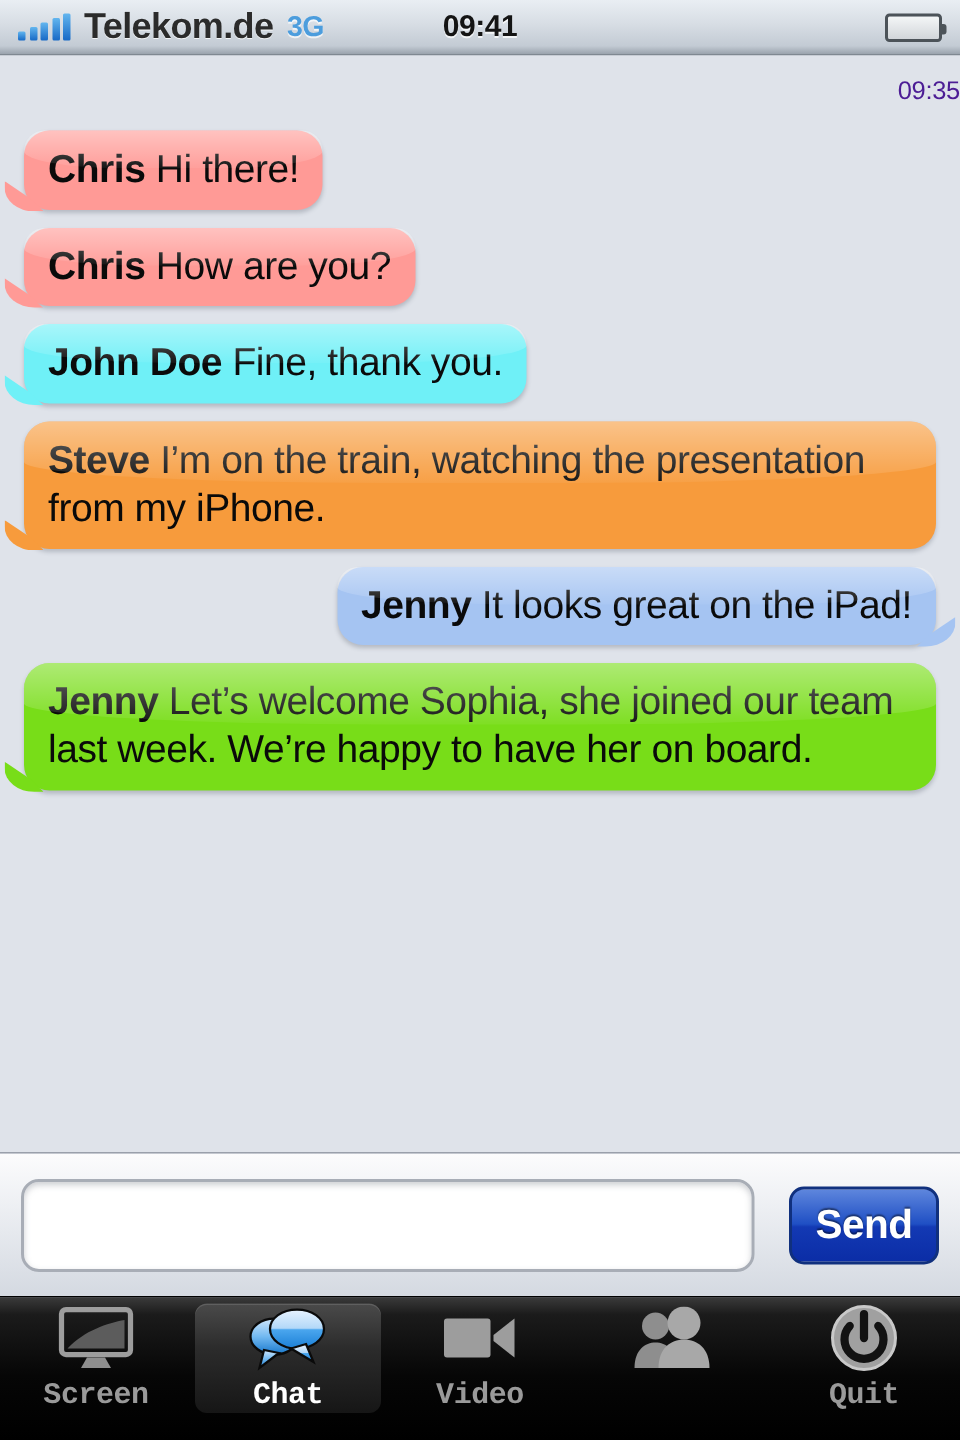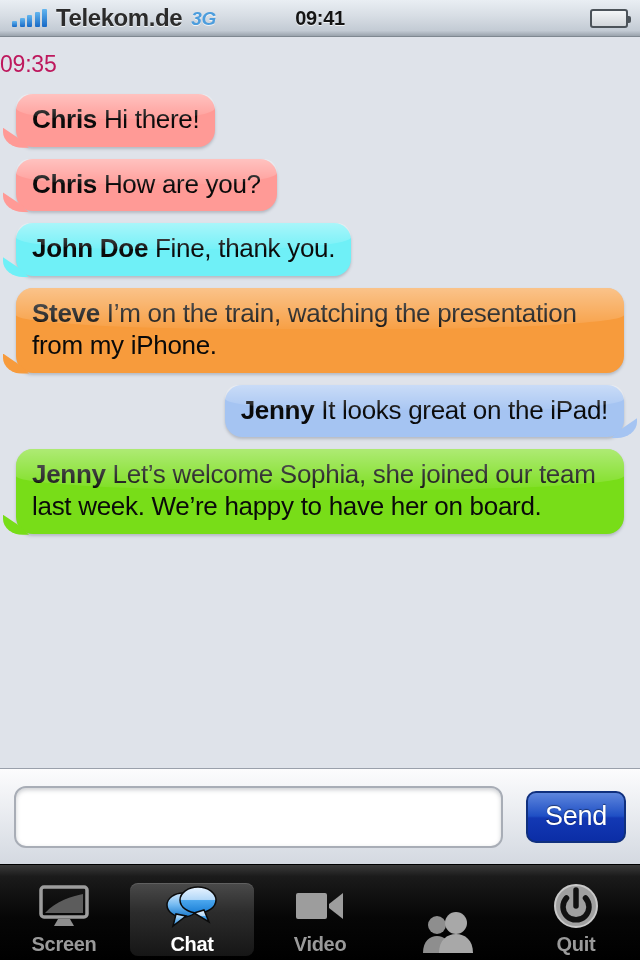--- a/index.html
+++ b/index.html
@@ -37,21 +37,20 @@
 
   .carrier{
     font-size:24px; font-weight:bold; color:#2b2b2b;
     letter-spacing:-0.4px; line-height:1;
     text-shadow:0 1px 0 rgba(255,255,255,.75);
   }
   .network{
     font-size:19px; font-weight:bold; color:#4c9ddd;
     letter-spacing:-0.3px; line-height:1;
     text-shadow:0 1px 0 rgba(255,255,255,.7);
-    font-style:italic;
   }
   .sb-time{
     position:absolute; left:0; right:0; top:0; bottom:0;
     display:flex; align-items:center; justify-content:center;
     font-size:20px; font-weight:bold; color:#141414;
     letter-spacing:-0.3px;
     text-shadow:0 1px 0 rgba(255,255,255,.75);
     pointer-events:none;
   }
   .sb-right{ margin-left:auto; display:flex; align-items:center; }
@@ -72,21 +71,21 @@
   }
 
   
   .chat-area{
     flex:1 1 auto; position:relative;
     background:#dfe3ea;
     overflow:hidden;
     padding:14px 0 6px;
   }
   .timestamp{
-    text-align:left; font-size:23px; color:#be185d;
+    text-align:right; font-size:17px; color:#4c1d95;
     font-weight:normal; letter-spacing:-0.2px;
     margin-bottom:16px;
   }
 
   .row{ display:flex; padding:0 16px; margin-bottom:12px; }
   .row.left{ justify-content:flex-start; }
   .row.right{ justify-content:flex-end; }
 
   .bubble{
     position:relative;
@@ -151,34 +150,34 @@
     padding:0 14px;
     outline:none;
   }
   .text-input::placeholder{ color:#b2b6bd; }
   .send-btn{
     flex:0 0 auto;
     width:100px; height:52px;
     border:2px solid #10307e;
     border-radius:10px;
     background:linear-gradient(180deg,#5e86dd 0%,#1f4fc4 48%,#1339b4 52%,#0b2da6 100%);
-    color:#ffffff; font-size:27px; font-weight:normal;
+    color:#ffffff; font-size:27px; font-weight:bold;
     font-family:"Liberation Sans", sans-serif;
     letter-spacing:-0.3px;
     text-shadow:0 -1px 1px rgba(0,0,0,.45);
     cursor:pointer;
     margin-left:12px;
   }
 
   
   .tabbar{
     flex:0 0 96px; height:96px;
     background:linear-gradient(180deg,#3a3a3a 0%,#1b1b1b 12%,#060606 55%,#000 100%);
     border-top:1px solid #000;
-    display:flex; align-items:flex-end;
+    display:flex; align-items:flex-start;font-family:Liberation Mono, monospace;
   }
   .tab{
     flex:1 1 0; display:flex; flex-direction:column;
     align-items:center; justify-content:center; gap:4px;
     cursor:pointer; position:relative;
     margin:4px 2px; border-radius:8px;
   }
   .tab.active{
     background:linear-gradient(180deg,#4a4a4a 0%,#2c2c2c 40%,#161616 100%);
     box-shadow:inset 0 1px 0 rgba(255,255,255,.12);

